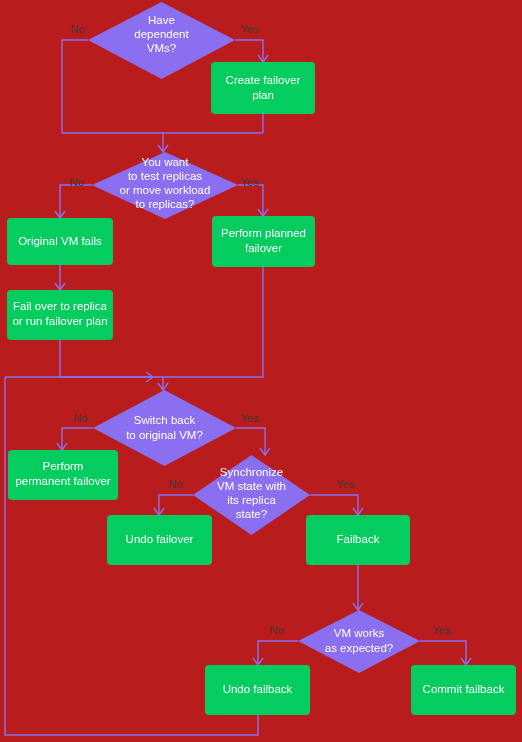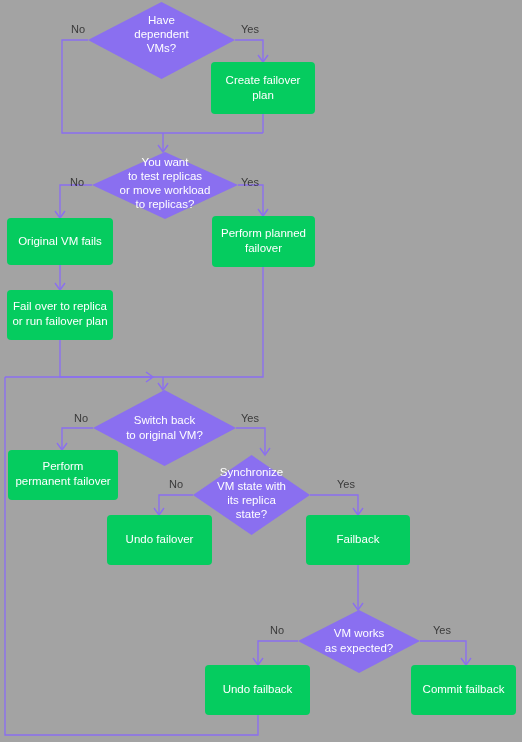--- a/index.html
+++ b/index.html
@@ -10,21 +10,21 @@
   body {
     width: 522px;
     height: 742px;
     font-family: "Liberation Sans", sans-serif;
     overflow: hidden;
   }
   #flowchart-root {
     position: relative;
     width: 522px;
     height: 742px;
-    background: #a3a3a3;
+    background: #b91c1c;
   }
   svg.canvas {
     display: block;
     width: 522px;
     height: 742px;
   }
   .node-label {
     fill: #ffffff;
     font-family: "Liberation Sans", sans-serif;
     font-size: 11.5px;

